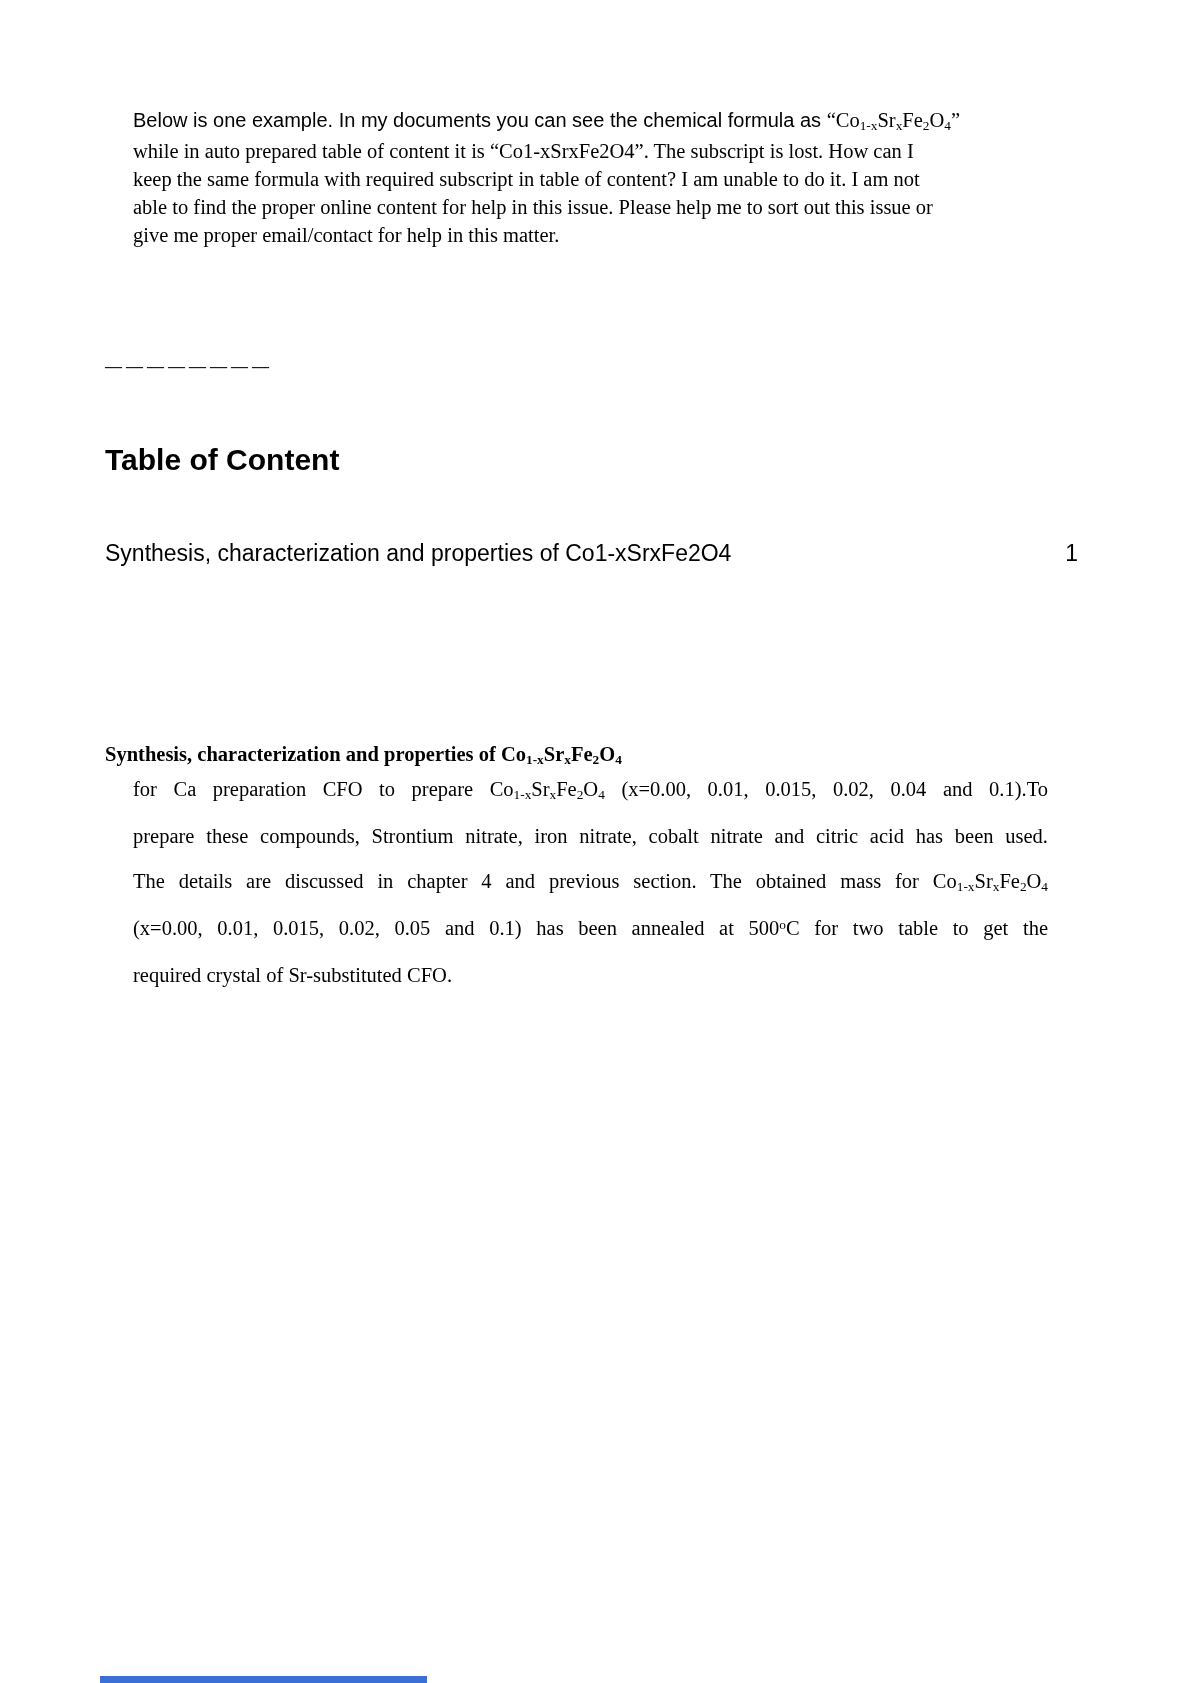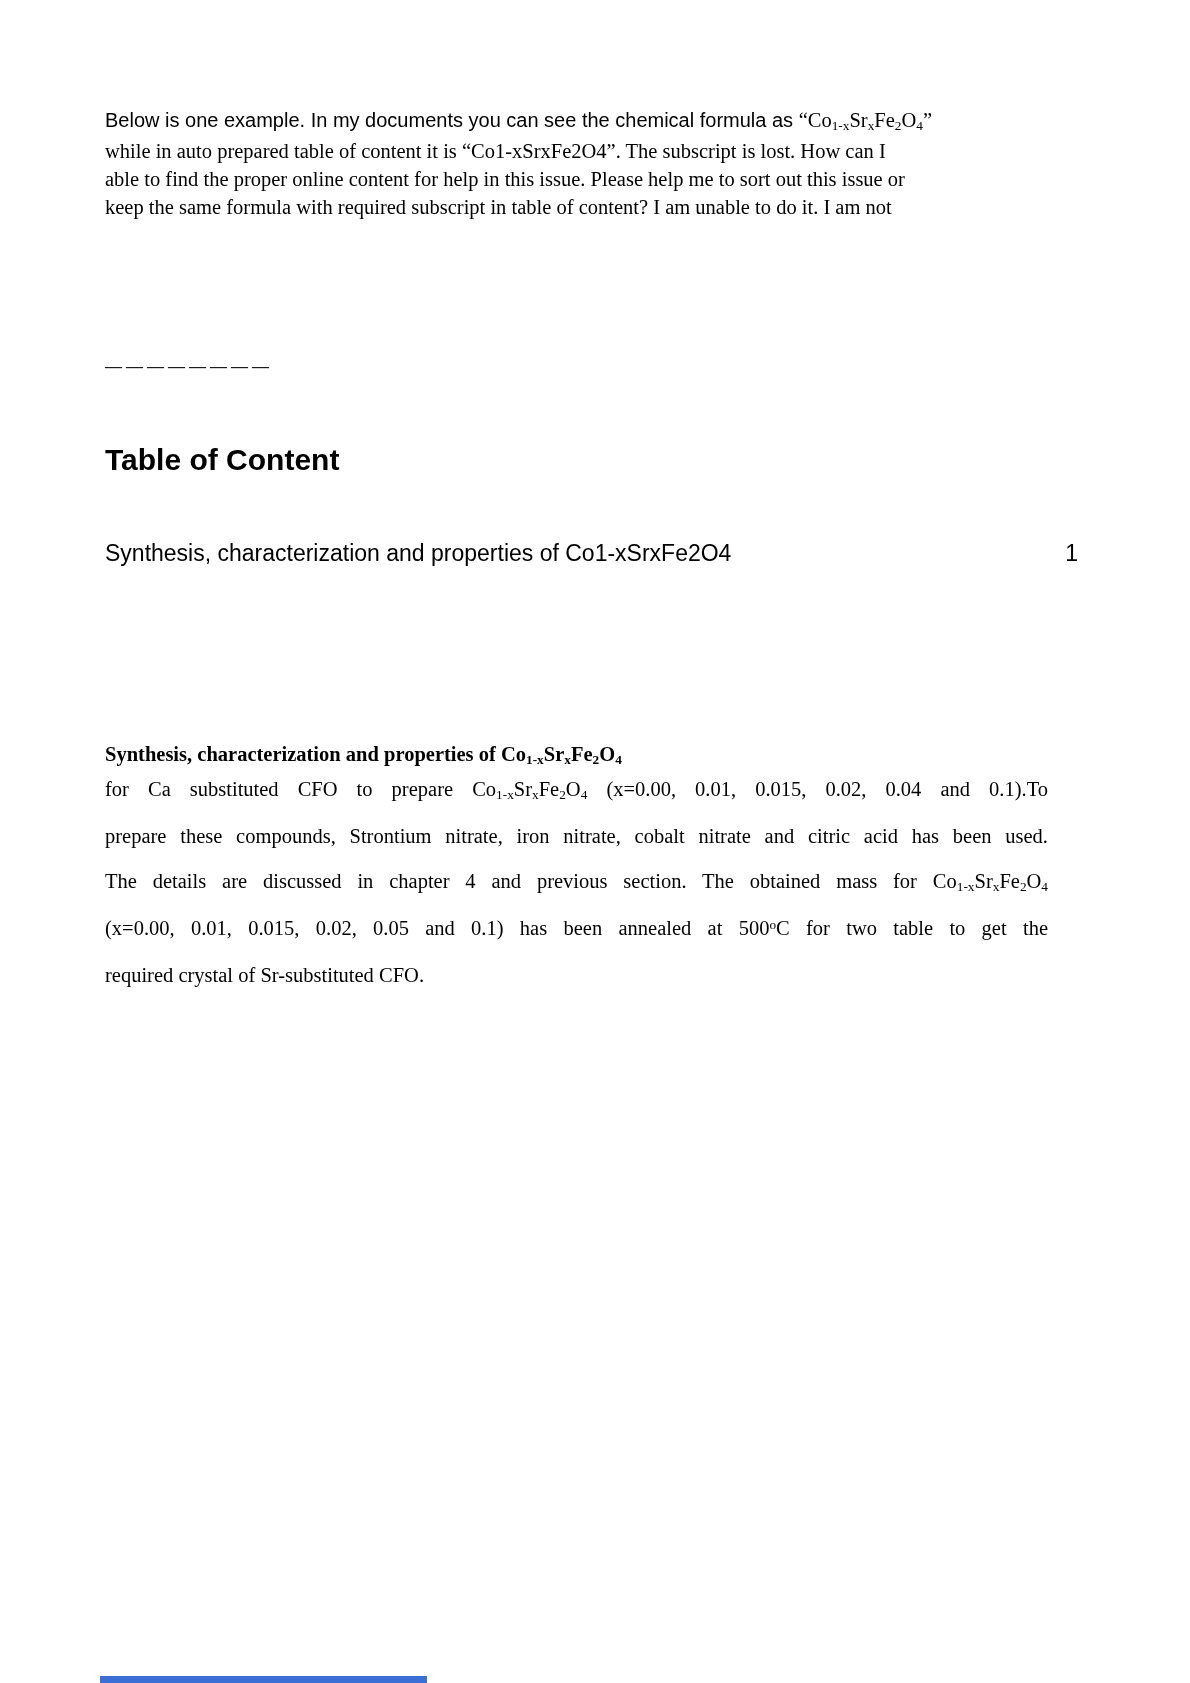--- a/index.html
+++ b/index.html
@@ -47,57 +47,58 @@
     align-items: baseline;
     font-family: "Liberation Sans", sans-serif;
     font-size: 23px;
     line-height: 30px;
   }
 
   .sec-heading { top: 741px; font-weight: bold; font-size: 20.5px; line-height: 26px; }
 
   .body-par { top: 767px; font-size: 20.5px; line-height: 45px; }
 
-  .line { text-align: left; }
+  .line { text-align: left; margin-left: 28px; }
   .line.justify { text-align: justify; text-align-last: justify; }
   .line.indent { text-indent: 72px; }
 
   .bottom-bar {
     position: absolute;
     left: 100px;
     top: 1676px;
     width: 327px;
     height: 7px;
   }
 </style>
 </head>
 <body>
 
 <div class="page">
 
   <div class="block intro">
       <div class="line"><span class="sans">Below is one example. In my documents you can see the chemical formula as </span><span>“Co</span><span class="sub">1-x</span><span>Sr</span><span class="sub">x</span><span>Fe</span><span class="sub">2</span><span>O</span><span class="sub">4</span><span>”</span></div>
       <div class="line"><span>while in auto prepared table of content it is “Co1-xSrxFe2O4”. The subscript is lost. How can I</span></div>
+      <div class="line"><span>keep the same formula with required subscript in table of content? I am unable to do it. I am not</span></div>
       <div class="line"><span>able to find the proper online content for help in this issue. Please help me to sort out this issue or</span></div>
-      <div class="line"><span>keep the same formula with required subscript in table of content? I am unable to do it. I am not</span></div>
+      <div class="line"><span>give me proper email/contact for help in this matter.</span></div>
     </div>
 
   <div class="block dashes">————————</div>
 
   <h1 class="block toc-title">Table of Content</h1>
 
   <div class="block toc-row">
     <span class="toc-label">Synthesis, characterization and properties of Co1-xSrxFe2O4</span>
     <span class="toc-page">1</span>
   </div>
 
   <div class="block sec-heading"><span>Synthesis, characterization and properties of Co</span><span class="sub">1-x</span><span>Sr</span><span class="sub">x</span><span>Fe</span><span class="sub">2</span><span>O</span><span class="sub">4</span></div>
 
   <div class="block body-par">
-      <div class="line justify"><span>for Ca substituted CFO to prepare </span><span>Co</span><span class="sub">1-x</span><span>Sr</span><span class="sub">x</span><span>Fe</span><span class="sub">2</span><span>O</span><span class="sub">4</span><span> (x=0.00, 0.01, 0.015, 0.02, 0.04 and 0.1).To</span></div>
+      <div class="line justify"><span>for Ca preparation CFO to prepare </span><span>Co</span><span class="sub">1-x</span><span>Sr</span><span class="sub">x</span><span>Fe</span><span class="sub">2</span><span>O</span><span class="sub">4</span><span> (x=0.00, 0.01, 0.015, 0.02, 0.04 and 0.1).To</span></div>
       <div class="line justify"><span>prepare these compounds, Strontium nitrate, iron nitrate, cobalt nitrate and citric acid has been used.</span></div>
       <div class="line justify"><span>The details are discussed in chapter 4 and previous section. The obtained mass for </span><span>Co</span><span class="sub">1-x</span><span>Sr</span><span class="sub">x</span><span>Fe</span><span class="sub">2</span><span>O</span><span class="sub">4</span></div>
       <div class="line justify"><span>(x=0.00, 0.01, 0.015, 0.02, 0.05 and 0.1) has been annealed at 500</span><span class="sup">o</span><span>C for two table to get the</span></div>
       <div class="line"><span>required crystal of Sr-substituted CFO.</span></div>
     </div>
 
   <div class="bottom-bar" style="background: rgb(59, 111, 214);"></div>
 
 </div>
 

